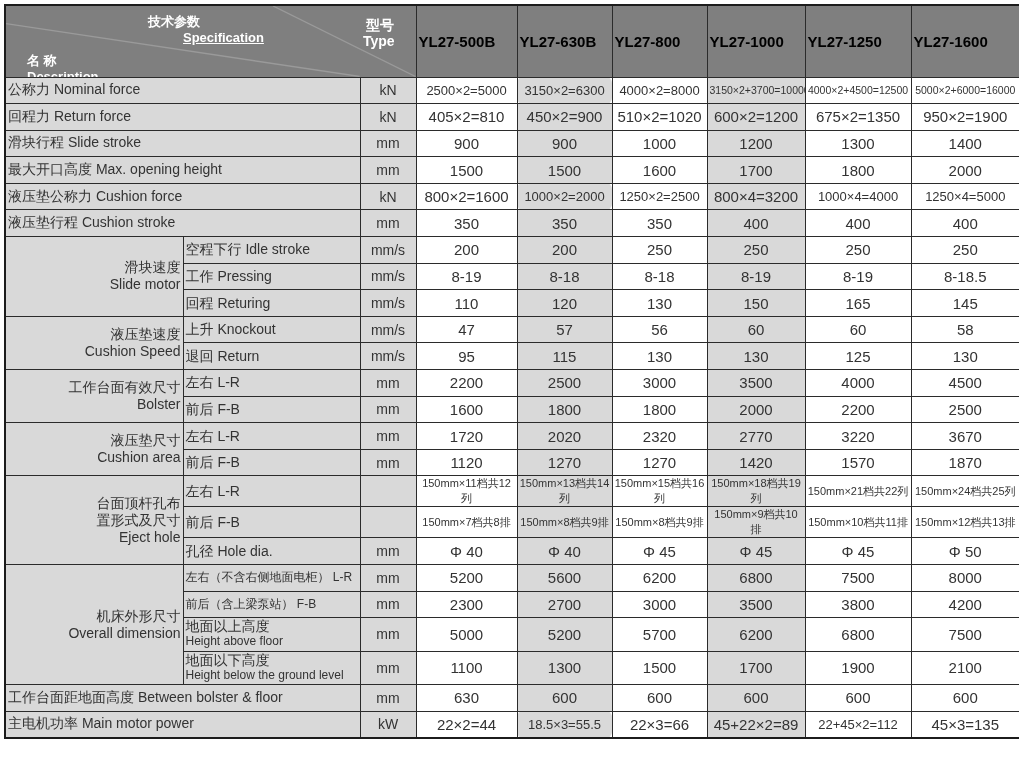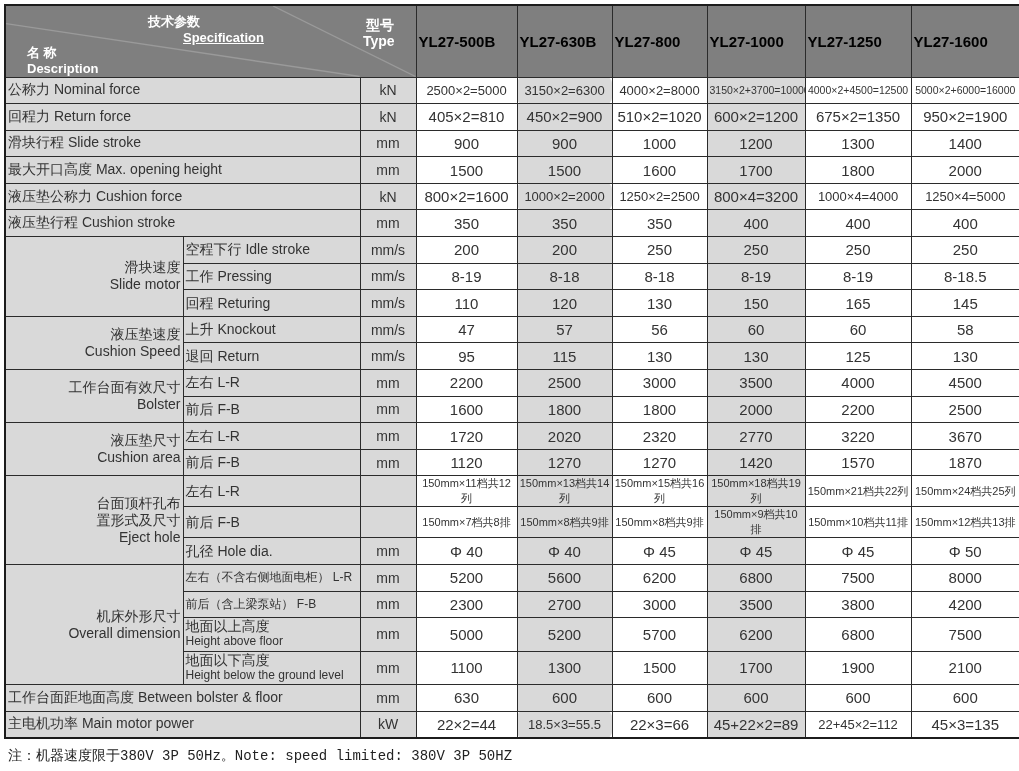--- a/index.html
+++ b/index.html
@@ -21,21 +21,21 @@
   tbody tr{height:26.6px;}
   tbody tr.tall{height:33.5px;}
 
   th.corner{background:var(--header-bg);position:relative;padding:0;}
   th.model{background:var(--header-bg);color:#000000;font-weight:bold;font-size:15px;text-align:left;}
 
   .corner .diag{position:absolute;left:0;top:0;width:100%;height:100%;}
   .corner .hlabel{position:absolute;color:#ffffff;font-weight:bold;font-size:13px;line-height:16px;text-align:left;white-space:nowrap;}
   .corner .spec-label{left:142px;top:8px;}
   .corner .spec-label .en{margin-left:35px;text-decoration:underline;}
-  .corner .desc-label{left:21px;top:39px;}
+  .corner .desc-label{left:21px;top:47px;}
   .corner .type-label{left:357px;top:11px;font-size:14px;}
   .corner .type-label .zh{margin-left:3px;}
 
   td.glabel{background:var(--shade);text-align:right;padding-left:8px;font-size:14px;line-height:17px;vertical-align:middle;}
   td.sub{background:var(--shade);text-align:left;padding-left:8px;font-size:14px;line-height:15px;vertical-align:middle;}
   td.sub .l2{font-size:12px;}
   td.sub.sub-small{font-size:12px;}
   td.lbl{background:var(--shade);text-align:left;padding-left:8px;font-size:14px;}
   td.unit{background:var(--shade);text-align:center;font-size:14px;}
   td.val{background:#ffffff;text-align:center;font-size:15px;}
@@ -385,14 +385,13 @@
           <td class="unit">kW</td>
           <td class="val">22×2=44</td>
           <td class="val shaded v-s">18.5×3=55.5</td>
           <td class="val">22×3=66</td>
           <td class="val shaded">45+22×2=89</td>
           <td class="val v-s">22+45×2=112</td>
           <td class="val">45×3=135</td>
         </tr>
       </tbody>
   </table>
-  <div class="note">注：机器速度限于380V 3P 50Hz。Note: speed limited: 380V 3P 50HZ</div>
 </div>
 
 </body></html>

